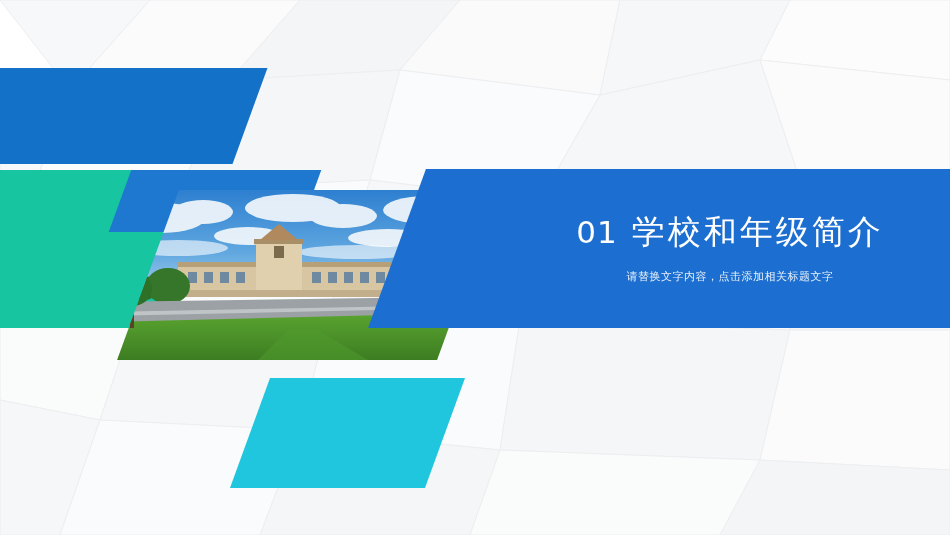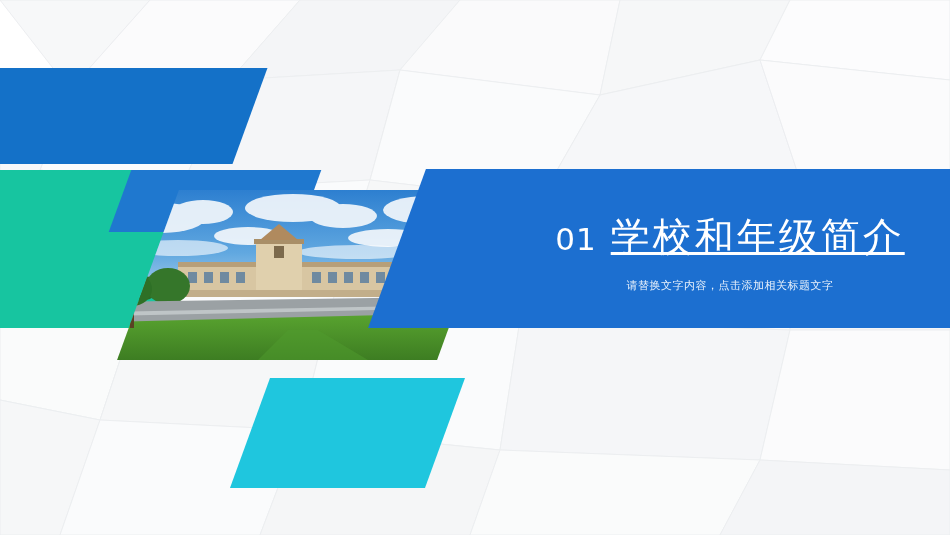--- a/index.html
+++ b/index.html
@@ -121,24 +121,23 @@
     letter-spacing: 1px;
     white-space: nowrap;
     font-family: "DejaVu Sans", "Liberation Sans", sans-serif;
   }
   .title-num {
     font-size: 31px;
     letter-spacing: 1px;
     text-align: center;
   }
   .title-main {
-    font-size: 39px;
+    font-size: 33px;
     letter-spacing: 3px;
     margin-left: 14px;
-    text-decoration: underline;
   }
   .subtitle {
     margin-top: 14px;
     color: #e8f1fb;
     font-size: 11px;
     letter-spacing: 0.5px;
     white-space: nowrap;
     font-family: Liberation Serif, serif;
   }
 </style>

